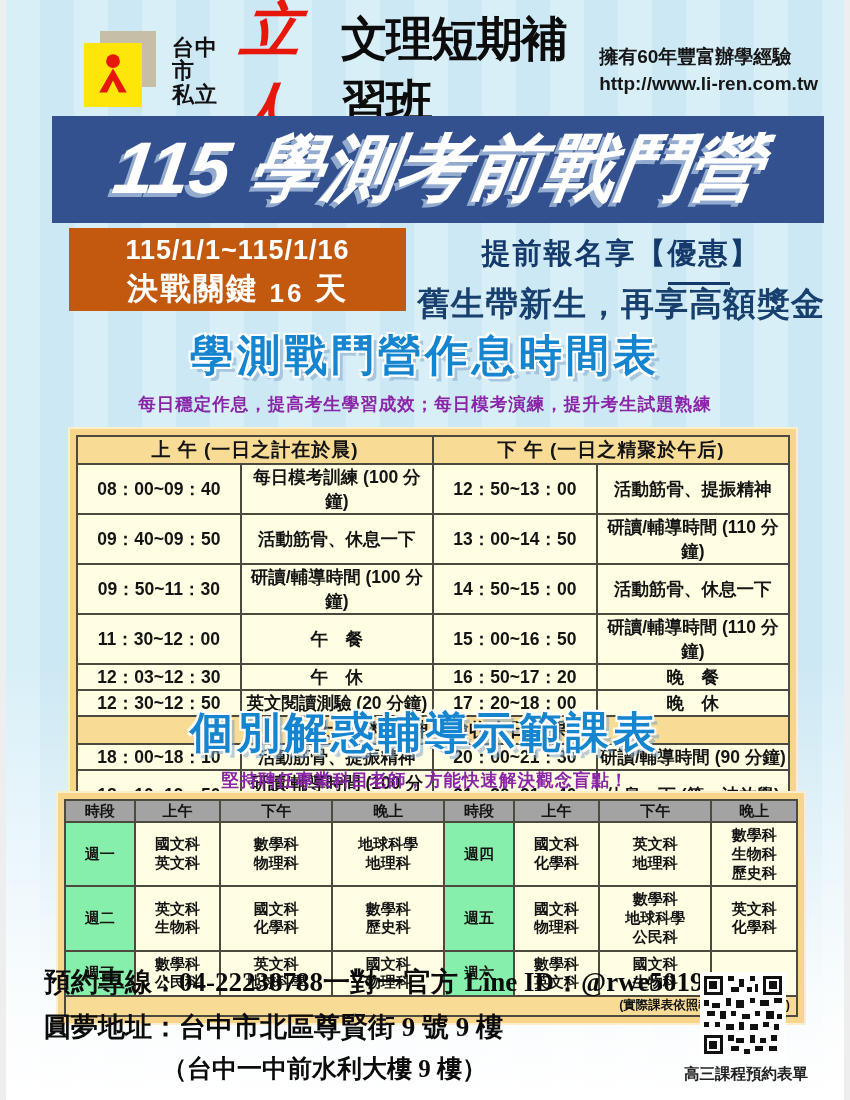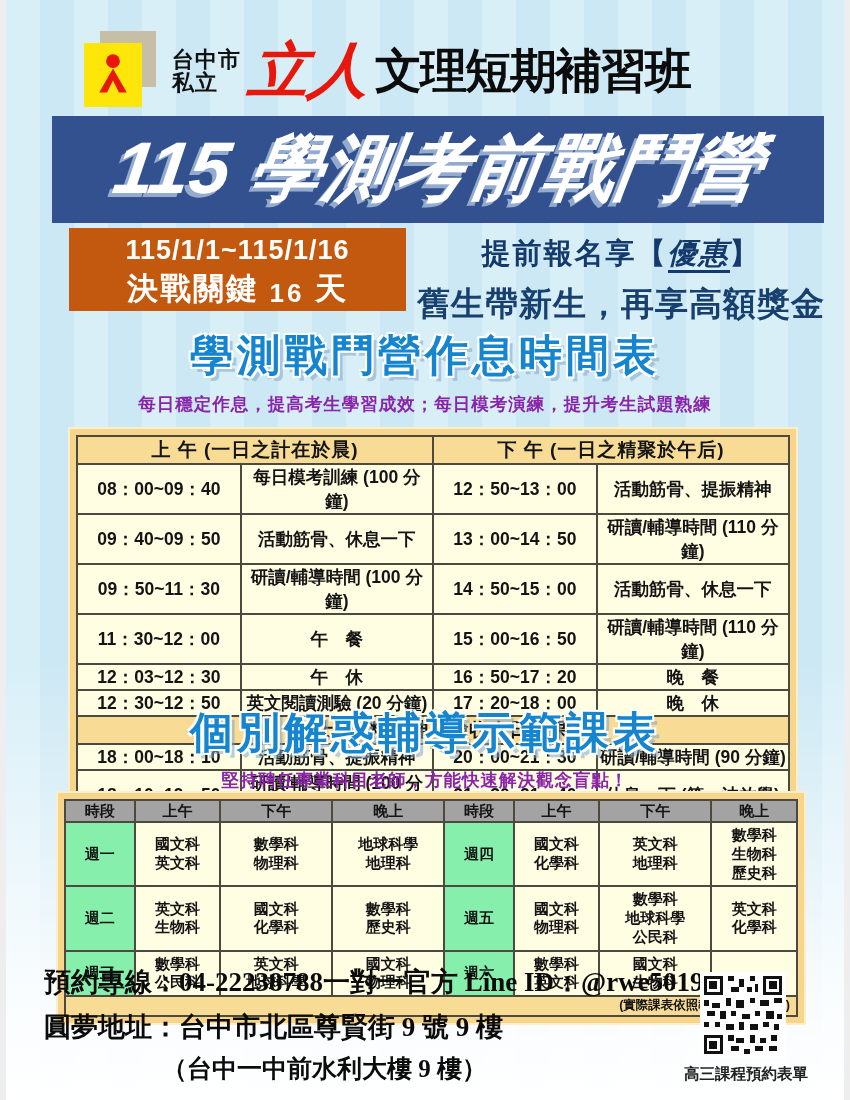--- a/index.html
+++ b/index.html
@@ -24,21 +24,21 @@
   
   .banner{ position:absolute; top:116px; left:46px; width:772px; height:107px; background:#33518F; display:flex; align-items:center; justify-content:center; }
   .banner-title{ color:#fff; font-size:73px; font-weight:900; font-style:italic; transform:skewX(-8deg); white-space:nowrap; letter-spacing:0px; text-shadow:-4px 4px 0 #93ABCF; }
   
   .datebox{ position:absolute; top:228px; left:63px; width:337px; height:83px; background:#C2590F; color:#fff; text-align:center; padding-top:7px; }
   .datebox .l1{ font-size:27px; font-weight:bold; letter-spacing:1px; }
   .datebox .l2{ font-size:31px; font-weight:900; letter-spacing:2px; margin-top:2px; }
   .datebox .l2 .num{ font-size:26px; vertical-align:-3px; letter-spacing:3px; }
   .promo-right{ position:absolute; top:234px; left:402px; width:426px; text-align:center; color:#14396B; }
   .promo-right .l1{ font-size:29px; font-weight:900; letter-spacing:2px; }
-  .promo-right .l1 .hl{ border-bottom:3px solid #14396B; padding-bottom:1px;font-style:italic; }
+  .promo-right .l1 .hl{ border-bottom:3px solid #14396B; padding-bottom:13px; }
   .promo-right .l2{ font-size:33px; font-weight:900; letter-spacing:1px; margin-top:8px; color:#17406F; }
   
   .sec-title{ position:absolute; left:0; right:0; text-align:center; font-size:43px; font-weight:900; color:#1485CE; letter-spacing:4px; white-space:nowrap;
     text-shadow:-2px -2px 0 #fff, 2px -2px 0 #fff, -2px 2px 0 #fff, 2px 2px 0 #fff, 5px 5px 0 rgba(130,165,200,.55); }
   .sec-sub{ position:absolute; left:0; right:0; text-align:center; font-size:17.5px; font-weight:bold; color:#8A24A8; letter-spacing:1px; }
   
   .tframe{ position:absolute; background:#F7D58B; border:2px solid #FBEECB; padding:6px; }
   .tframe table{ width:100%; border-collapse:collapse; }
   .tframe th, .tframe td{ border:2px solid #4C4A3F; text-align:center; color:#141414; font-weight:bold; vertical-align:middle; }
   #schedule-frame{ top:427px; left:62px; width:730px; }
@@ -76,20 +76,24 @@
         </svg>
       </div>
     </div>
     <div class="brandrow">
       <div class="citypriv">
         <div>台中市</div>
         <div>私立</div>
       </div>
       <div class="brandname">立人</div>
       <div class="brandsuffix">文理短期補習班</div>
+    </div>
+    <div class="header-right">
+      <div>擁有60年豐富辦學經驗</div>
+      <div>http://www.li-ren.com.tw</div>
     </div>
   </div>
 
   <div class="banner">
     <div class="banner-title">115 學測考前戰鬥營</div>
   </div>
 
   <div class="datebox">
     <div class="l1">115/1/1~115/1/16</div>
     <div class="l2">

